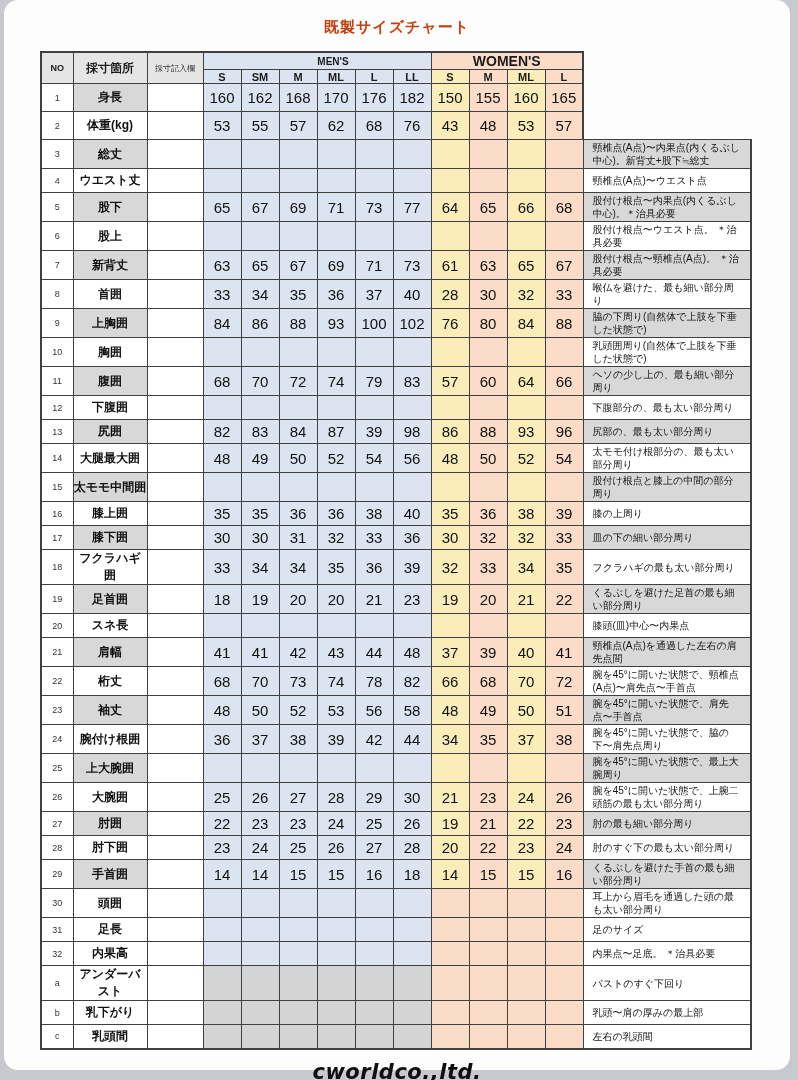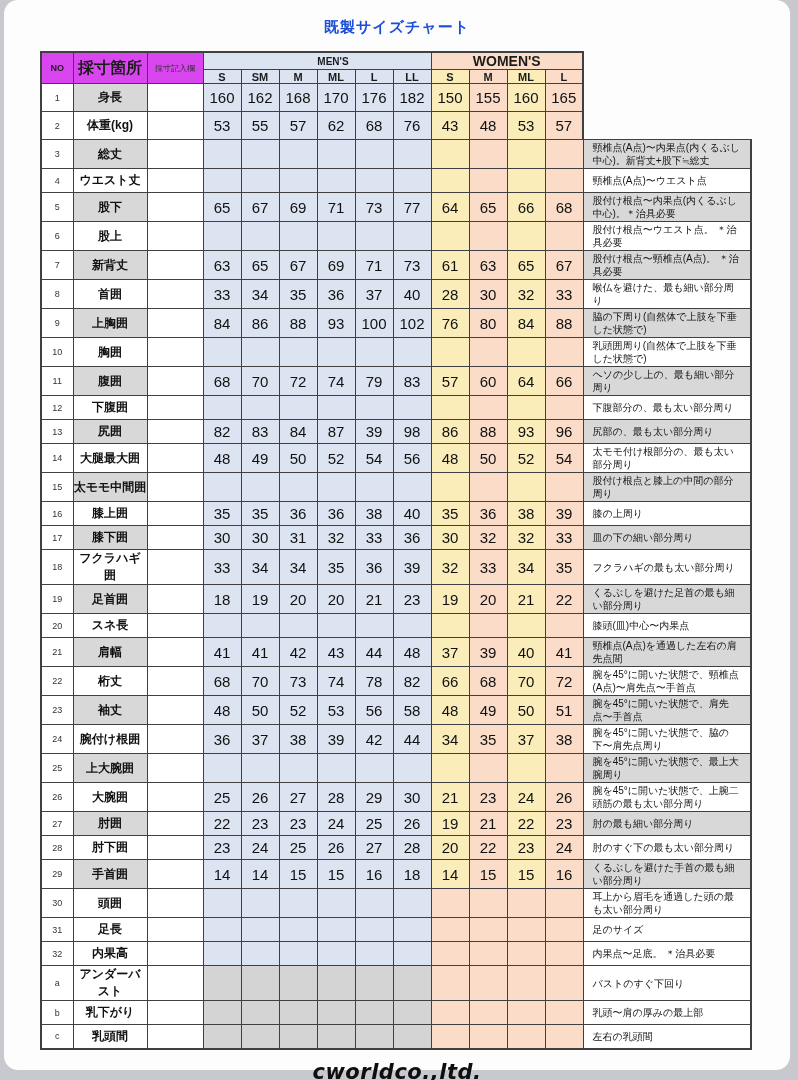--- a/index.html
+++ b/index.html
@@ -15,32 +15,32 @@
     background:#fdfdfd;
     border-radius:14px;
     box-sizing:border-box;
   }
   .title{
     text-align:center;
     padding-top:18px;
     font-size:15px;
     font-weight:bold;
     letter-spacing:1px;
-    color:#1d4ed8;
+    color:#c2410c;
   }
   table{
     border-collapse:collapse;
     table-layout:fixed;
     margin:14px 0 0 36px;
   }
   th,td{box-sizing:border-box;border:1px solid var(--grid,#404040);}
-  thead th{height:14px;padding:0;font-weight:bold;color:#1b1b1b;background:#d946ef;}
+  thead th{height:14px;padding:0;font-weight:bold;color:#1b1b1b;background:#e5e5e5;}
   thead tr:first-child th{border-top:2px solid var(--grid);}
   .th-no{font-size:9px;border-left:2px solid var(--grid);}
-  .th-loc{font-size:16px;}
+  .th-loc{font-size:12px;}
   .th-entry{font-size:8px;font-weight:normal;color:#333;}
   .th-mens{background:var(--mens-fill);font-size:10px;padding-left:32px;}
   .th-womens{background:var(--womens-peach);font-size:14px;border-right:2px solid var(--grid);margin-left:40px;}
   .th-size{font-size:11px;}
   .m-fill{background:var(--mens-fill);}
   .m-gray{background:var(--mens-gray);}
   .w-yellow{background:var(--womens-yellow);}
   .w-peach{background:var(--womens-peach);}
   tbody td{height:24px;padding:0;text-align:center;vertical-align:middle;color:#111;background:#fff;}
   tr.row-big td{height:28px;}

